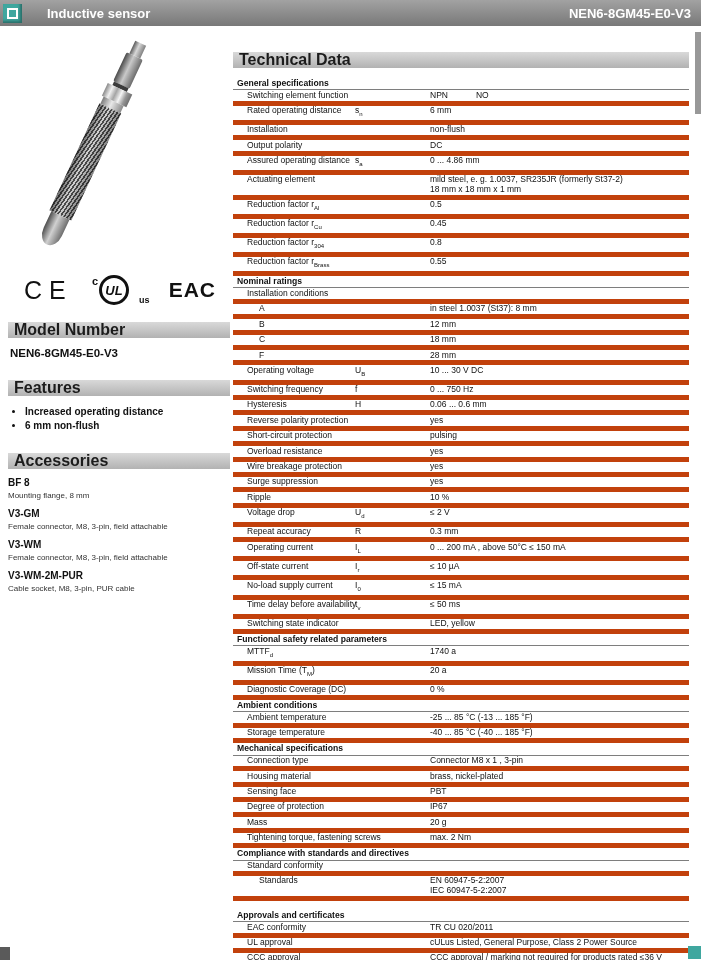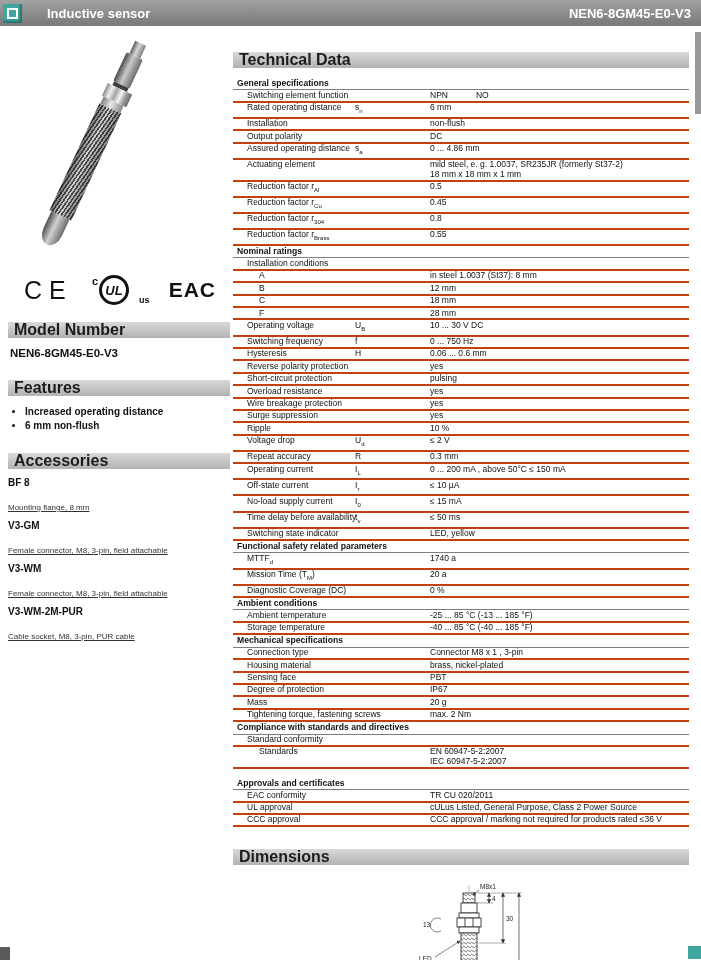--- a/index.html
+++ b/index.html
@@ -57,35 +57,35 @@
   .ul-circle { width:30px; height:30px; border:3px solid #111; border-radius:50%; display:flex; align-items:center; justify-content:center; }
   .ul-text { font-weight:bold; font-style:italic; font-size:13px; }
   .ul-us { font-size:9px; font-weight:bold; align-self:flex-end; margin-left:10px; }
   .eac-mark { font-size:21px; font-weight:900; letter-spacing:1px; color:#111; }
 
   .model-value { font-size:11.5px; font-weight:bold; padding:9px 0 11px 2px; }
   .bar + .features-list { padding:7px 0 9px 17px; }
   .features-list li { font-size:10px; font-weight:bold; margin:3px 0; }
   .acc-item { margin-top:8px; }
   .acc-name { font-size:10px; font-weight:bold; }
-  .acc-desc { font-size:8px; color:#333; margin-top:15px;text-decoration:underline; }
+  .acc-desc { font-size:8px; color:#333; margin-top:3px; }
   .left-col .bar { margin-top:10px; }
   .left-col .bar:first-of-type { margin-top:0; }
 
   
   .right-col { position:absolute; left:233px; top:52px; width:456px; }
   .td-table { margin-top:10px; }
   .td-heading {
     font-size:8.6px; font-weight:bold; line-height:9.4px;
     border-bottom:1px solid #7e7e7e; padding:1px 0 1px 4px;
   }
   .td-gap { margin-top:9px; }
   .td-row {
     display:grid; grid-template-columns:122px 75px 1fr;
-    border-bottom:2px solid #c2410c; font-size:8.5px; line-height:9.4px;
+    border-bottom:5px solid #c2410c; font-size:8.5px; line-height:9.4px;
     padding:0.5px 0;
   }
   .td-label { white-space:nowrap; overflow:visible; }
   .ind1 .td-label { padding-left:14px; }
   .ind2 .td-label { padding-left:26px; }
   .td-sym { }
   .td-value { }
   .td-value2 { margin-left:28px; }
   sub { font-size:6px; }
 

